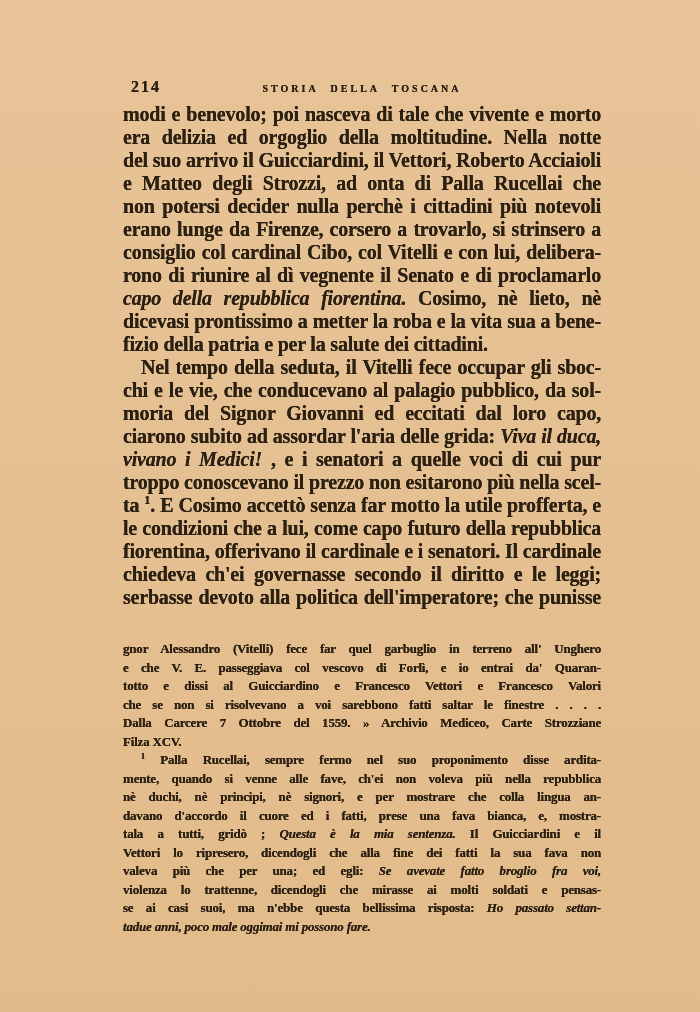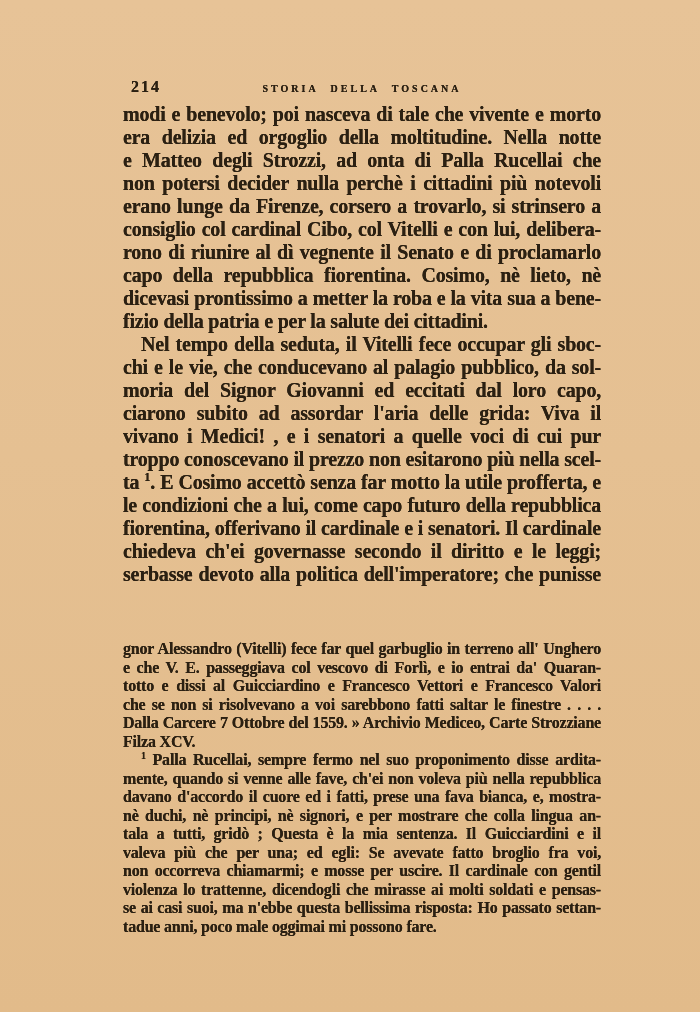--- a/index.html
+++ b/index.html
@@ -27,35 +27,36 @@
   .footnotes  { position:absolute; top:640px; left:123px; width:478px; }
   .line {
     font-weight:bold;
     text-align:justify;
     text-align-last:justify;
     letter-spacing:-0.2px;
     overflow:hidden;
     text-shadow:0 0 0.4px currentColor;
   }
   .body-text .line { font-size:20px; line-height:23px; height:23px; }
-  .footnotes .line { font-size:16px; line-height:18.5px; height:18.5px; }
+  .footnotes .line { font-size:13px; line-height:18.5px; height:18.5px; }
   .line.para-end { text-align-last:left; }
   .line.indent  { text-indent:18px;font-family:Liberation Serif, serif; }
-  .it { }
+  .it { font-style:italic; }
   sup { font-size:0.62em; line-height:0; vertical-align:super; }
 </style>
 </head>
 <body>
 
 <div class="page">
   <div class="page-num">214</div>
   <div class="running-title">STORIA DELLA TOSCANA</div>
   <div class="body-text" id="body-text">
       <div class="line"><span>modi e benevolo; poi nasceva di tale che vivente e morto</span></div>
       <div class="line"><span>era delizia ed orgoglio della moltitudine. Nella notte stessa</span></div>
+      <div class="line"><span>del suo arrivo il Guicciardini, il Vettori, Roberto Acciaioli</span></div>
       <div class="line"><span>e Matteo degli Strozzi, ad onta di Palla Rucellai che diceva</span></div>
       <div class="line"><span>non potersi decider nulla perchè i cittadini più notevoli</span></div>
       <div class="line"><span>erano lunge da Firenze, corsero a trovarlo, si strinsero a</span></div>
       <div class="line"><span>consiglio col cardinal Cibo, col Vitelli e con lui, delibera-</span></div>
       <div class="line"><span>rono di riunire al dì vegnente il Senato e di proclamarlo</span></div>
       <div class="line"><span class="it">capo della repubblica fiorentina.</span><span> Cosimo, nè lieto, nè mesto,</span></div>
       <div class="line"><span>dicevasi prontissimo a metter la roba e la vita sua a bene-</span></div>
       <div class="line para-end"><span>fizio della patria e per la salute dei cittadini.</span></div>
       <div class="line indent"><span>Nel tempo della seduta, il Vitelli fece occupar gli sboc-</span></div>
       <div class="line"><span>chi e le vie, che conducevano al palagio pubblico, da sol-</span></div>
@@ -71,22 +72,22 @@
     </div>
   <div class="footnotes" id="footnotes">
       <div class="line"><span>gnor Alessandro (Vitelli) fece far quel garbuglio in terreno all' Unghero</span></div>
       <div class="line"><span>e che V. E. passeggiava col vescovo di Forlì, e io entrai da' Quaran-</span></div>
       <div class="line"><span>totto e dissi al Guicciardino e Francesco Vettori e Francesco Valori</span></div>
       <div class="line"><span>che se non si risolvevano a voi sarebbono fatti saltar le finestre . . . .</span></div>
       <div class="line"><span>Dalla Carcere 7 Ottobre del 1559. » Archivio Mediceo, Carte Strozziane</span></div>
       <div class="line para-end"><span>Filza XCV.</span></div>
       <div class="line indent"><sup>1</sup><span> Palla Rucellai, sempre fermo nel suo proponimento disse ardita-</span></div>
       <div class="line"><span>mente, quando si venne alle fave, ch'ei non voleva più nella repubblica</span></div>
+      <div class="line"><span>nè duchi, nè principi, nè signori, e per mostrare che colla lingua an-</span></div>
       <div class="line"><span>davano d'accordo il cuore ed i fatti, prese una fava bianca, e, mostra-</span></div>
-      <div class="line"><span>nè duchi, nè principi, nè signori, e per mostrare che colla lingua an-</span></div>
       <div class="line"><span>tala a tutti, gridò ; </span><span class="it">Questa è la mia sentenza.</span><span> Il Guicciardini e il</span></div>
+      <div class="line"><span>Vettori lo ripresero, dicendogli che alla fine dei fatti la sua fava non</span></div>
       <div class="line"><span>valeva più che per una; ed egli: </span><span class="it">Se avevate fatto broglio fra voi,</span></div>
-      <div class="line"><span class="it">non occorreva chiamarmi;</span><span> e mosse per uscire. Il cardinale con gentil</span></div>
       <div class="line"><span>violenza lo trattenne, dicendogli che mirasse ai molti soldati e pensas-</span></div>
       <div class="line"><span>se ai casi suoi, ma n'ebbe questa bellissima risposta: </span><span class="it">Ho passato settan-</span></div>
       <div class="line para-end"><span class="it">tadue anni, poco male oggimai mi possono fare.</span></div>
     </div>
 </div>
 
 </body></html>

